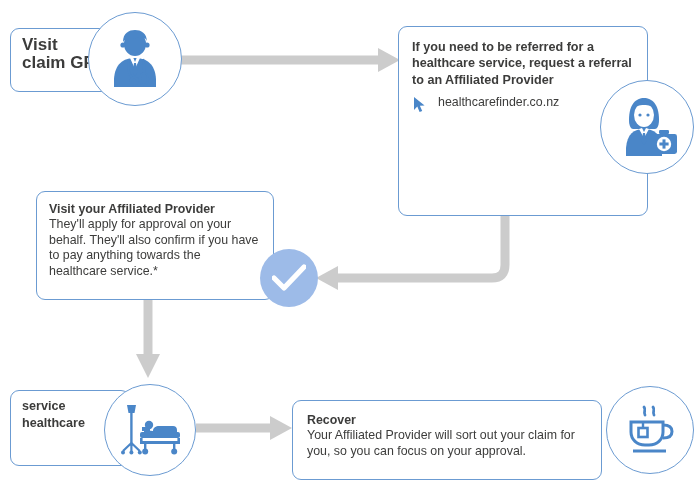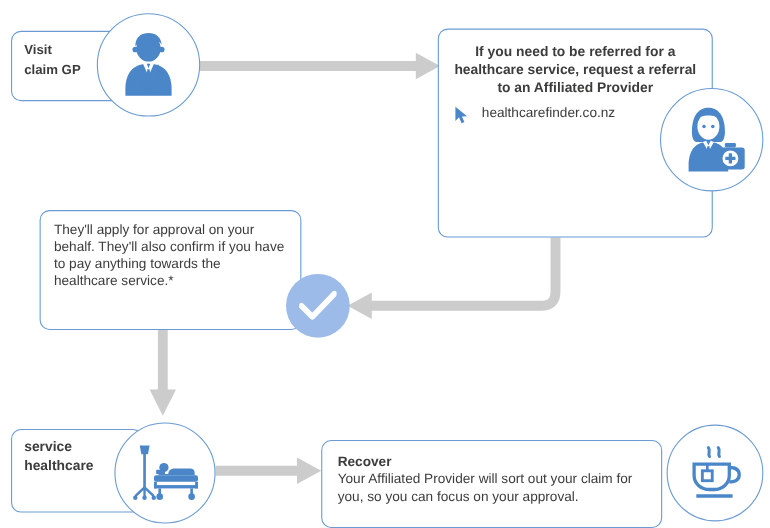--- a/index.html
+++ b/index.html
@@ -80,21 +80,21 @@
     </g>
 
     <g>
       <line x1="196" y1="428" x2="274" y2="428" stroke="#cccccc" stroke-width="9"></line>
       <polygon points="270,416 292,428 270,440" fill="#cccccc"></polygon>
     </g>
   </svg>
 
   <div class="card" style="left:10px;top:28px;width:120px;height:64px;">
   </div>
-  <div style="position:absolute;left:22px;top:36px;width:100px;z-index:4;font-weight:bold;font-size:12px;line-height:18px;color:#3c3c3b;">
+  <div style="position:absolute;left:22px;top:36px;width:100px;z-index:4;font-weight:bold;font-size:17px;line-height:18px;color:#3c3c3b;">
     <div>Visit</div>
     <div>claim GP</div>
   </div>
 
   <div class="iconcircle" style="left:88px;top:12px;width:94px;height:94px;">
     <svg width="64" height="64" viewBox="0 0 64 64">
       <g fill="#4a86c8">
 
         <ellipse cx="32" cy="17" rx="11" ry="12"></ellipse>
 
@@ -110,21 +110,21 @@
         <path d="M31,36 L33,36 L34.5,46 L32,49 L29.5,46 Z" fill="#4a86c8"></path>
 
         <path d="M26,32 C24,42 26,50 31,52" stroke="#4a86c8" stroke-width="2.3" fill="none"></path>
         <path d="M40,32 C42,40 41,46 41,48" stroke="#4a86c8" stroke-width="2.3" fill="none"></path>
         <circle cx="31" cy="54" r="3.4" fill="none" stroke="#4a86c8" stroke-width="2.2"></circle>
         <ellipse cx="41" cy="52" rx="4" ry="5.5" fill="none" stroke="#4a86c8" stroke-width="2.2"></ellipse>
       </g>
     </svg>
   </div>
 
-  <div class="card" style="left:398px;top:26px;width:250px;height:190px;text-align:center;">
+  <div class="card" style="left:398px;top:26px;width:250px;height:190px;">
     <div style="padding:12px 13px 0 13px;">
       <div id="ref-heading">If you need to be referred for a healthcare service, request a referral to an Affiliated Provider</div>
 
       <div class="contactrow">
         <span class="ci">
           <svg width="15" height="17" viewBox="0 0 15 17">
             <path d="M2,1 L2,14 L5.3,10.6 L7.6,16 L10.2,14.9 L7.9,9.8 L12.6,9.6 Z" fill="#4a86c8"></path>
           </svg>
         </span>
         <span class="cl">healthcarefinder.co.nz</span>
@@ -156,20 +156,21 @@
         <rect x="44" y="34" width="10" height="4" rx="1.2"></rect>
         <circle cx="49" cy="48" r="7.2" fill="#ffffff"></circle>
         <rect x="47.5" y="43.4" width="3" height="9.2"></rect>
         <rect x="44.4" y="46.5" width="9.2" height="3"></rect>
       </g>
     </svg>
   </div>
 
   <div class="card" style="left:36px;top:191px;width:238px;height:109px;">
     <div style="padding:10px 12px 0 12px;">
+      <div class="txt bold">Visit your Affiliated Provider</div>
       <div class="txt">They'll apply for approval on your behalf. They'll also confirm if you have to pay anything towards the healthcare service.*</div>
     </div>
   </div>
 
   <div class="checkcircle" style="left:260px;top:249px;width:58px;height:58px;">
     <svg width="34" height="28" viewBox="0 0 34 28">
       <path d="M2,14 L12,24 L32,3" stroke="#ffffff" stroke-width="5.2" fill="none" stroke-linecap="round" stroke-linejoin="round"></path>
     </svg>
   </div>
 

